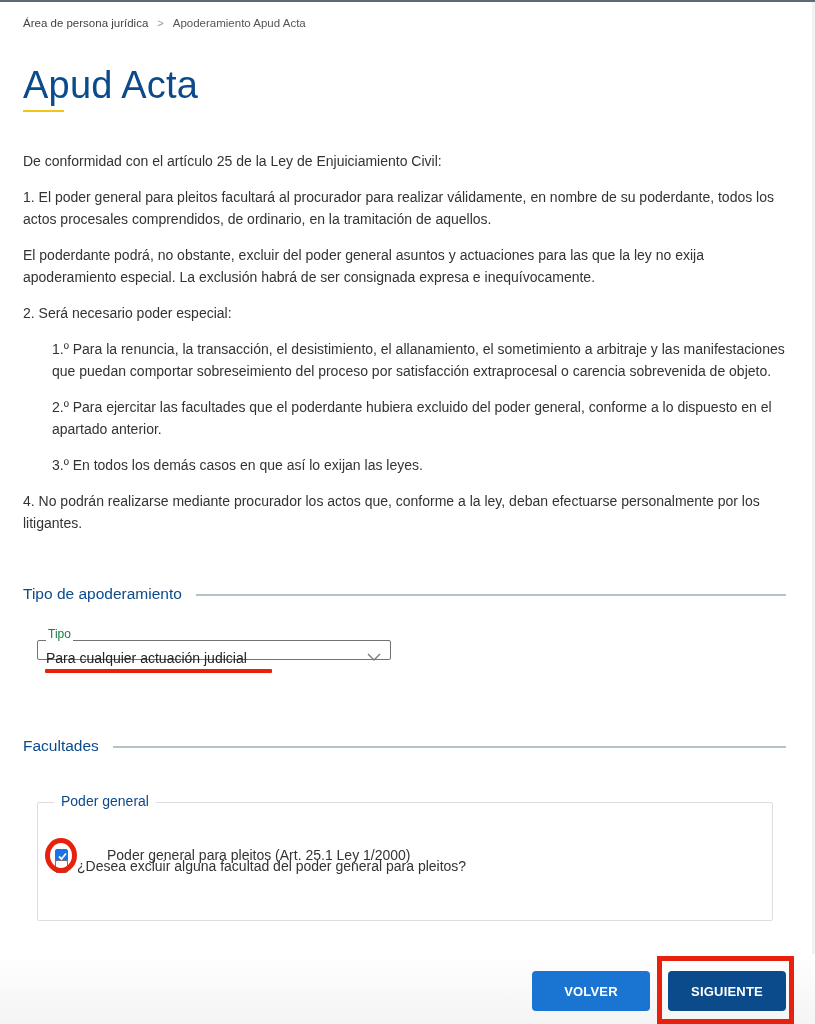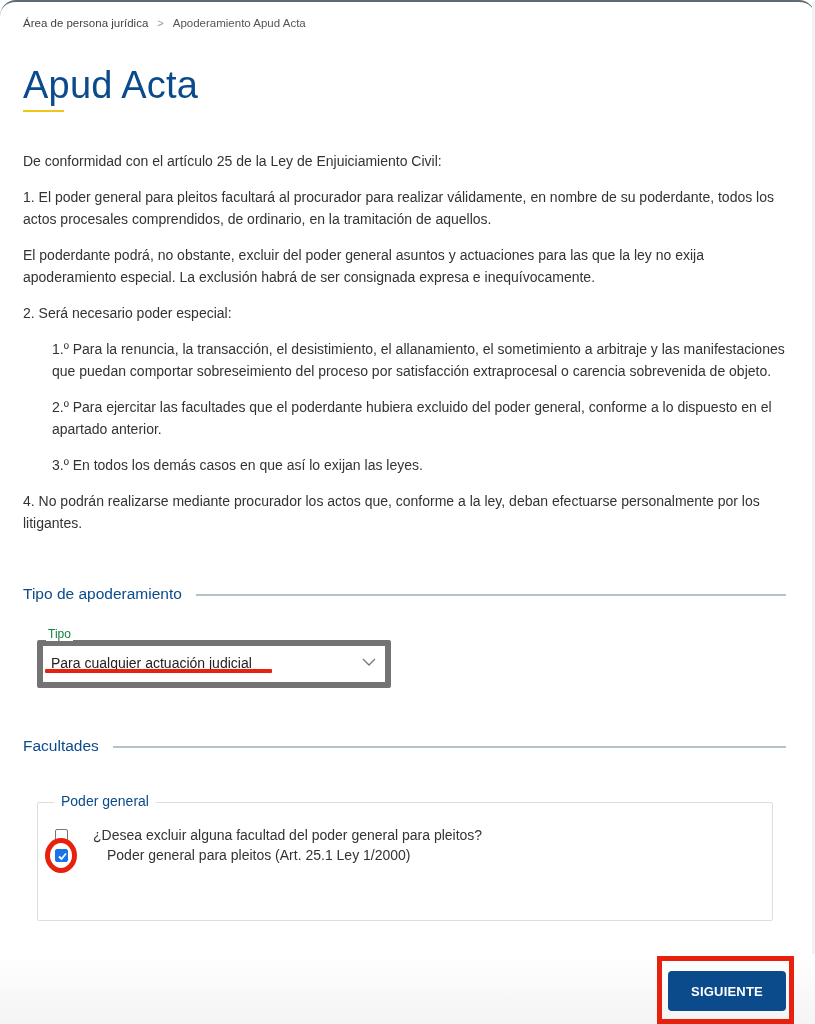--- a/index.html
+++ b/index.html
@@ -7,21 +7,20 @@
     width: 815px; height: 1024px; overflow: hidden;
     background: #ffffff;
     font-family: "Liberation Sans", "DejaVu Sans", sans-serif;
     color: #333333;
   }
   .page {
     position: relative;
     width: 815px; height: 1024px;
     background: #fff;
     border-top: 2px solid #5f6b73;
-    border-radius: 16px;
   }
   .right-edge {
     position: absolute; top: 0; right: 0; width: 3px; height: 1024px;
     background: #f1f2f3;
   }
   .bottom-fade {
     position: absolute; left: 0; right: 0; bottom: 0; height: 70px;
     background: linear-gradient(#ffffff, #f4f4f4);
   }
 
@@ -60,22 +59,22 @@
   }
   .section-header .label {
     font-size: 15.5px; color: #0b4a8b; white-space: nowrap;
   }
   .section-header .line {
     flex: 1; height: 2px; background: #b6c3c8; margin-left: 14px; margin-top: 1px;
   }
 
   
   .select-wrap {
-    position: absolute; left: 37px; top: 638px; width: 354px; height: 48px;
-    border: 6px solid #737373; border-radius: 2px; background: #fff;
+    position: absolute; left: 37px; top: 638px; width: 354px; height: 20px;
+    border: 1px solid #737373; border-radius: 2px; background: #fff;
   }
   .select-label {
     position: absolute; left: 46px; top: 625px;
     font-size: 12px; color: #15803d; background: #fff; padding: 0 2px;
   }
   .select-value {
     position: absolute; left: 8px; top: 9px;
     font-size: 14px; color: #222;
   }
   .select-chevron {
@@ -188,22 +187,23 @@
 
   <label class="check-row" style="top:845px;gap:30px;">
     <span class="checkbox checked">
       <svg width="11" height="11" viewBox="0 0 11 11">
         <polyline points="2,5.5 4.5,8 9,2.5" fill="none" stroke="#fff" stroke-width="1.8"></polyline>
       </svg>
     </span>
     <span>Poder general para pleitos (Art. 25.1 Ley 1/2000)</span>
   </label>
 
-  <label class="check-row" style="top:825px;gap:16px;">
+  <label class="check-row" style="top:856px;">
     <span class="checkbox"></span>
     <span>¿Desea excluir alguna facultad del poder general para pleitos?</span>
   </label>
 
   <div class="annot-circle"></div>
 
+  <div class="btn btn-back">VOLVER</div>
   <div class="btn btn-next">SIGUIENTE</div>
   <div class="annot-rect"></div>
 </div>
 
 </body></html>

